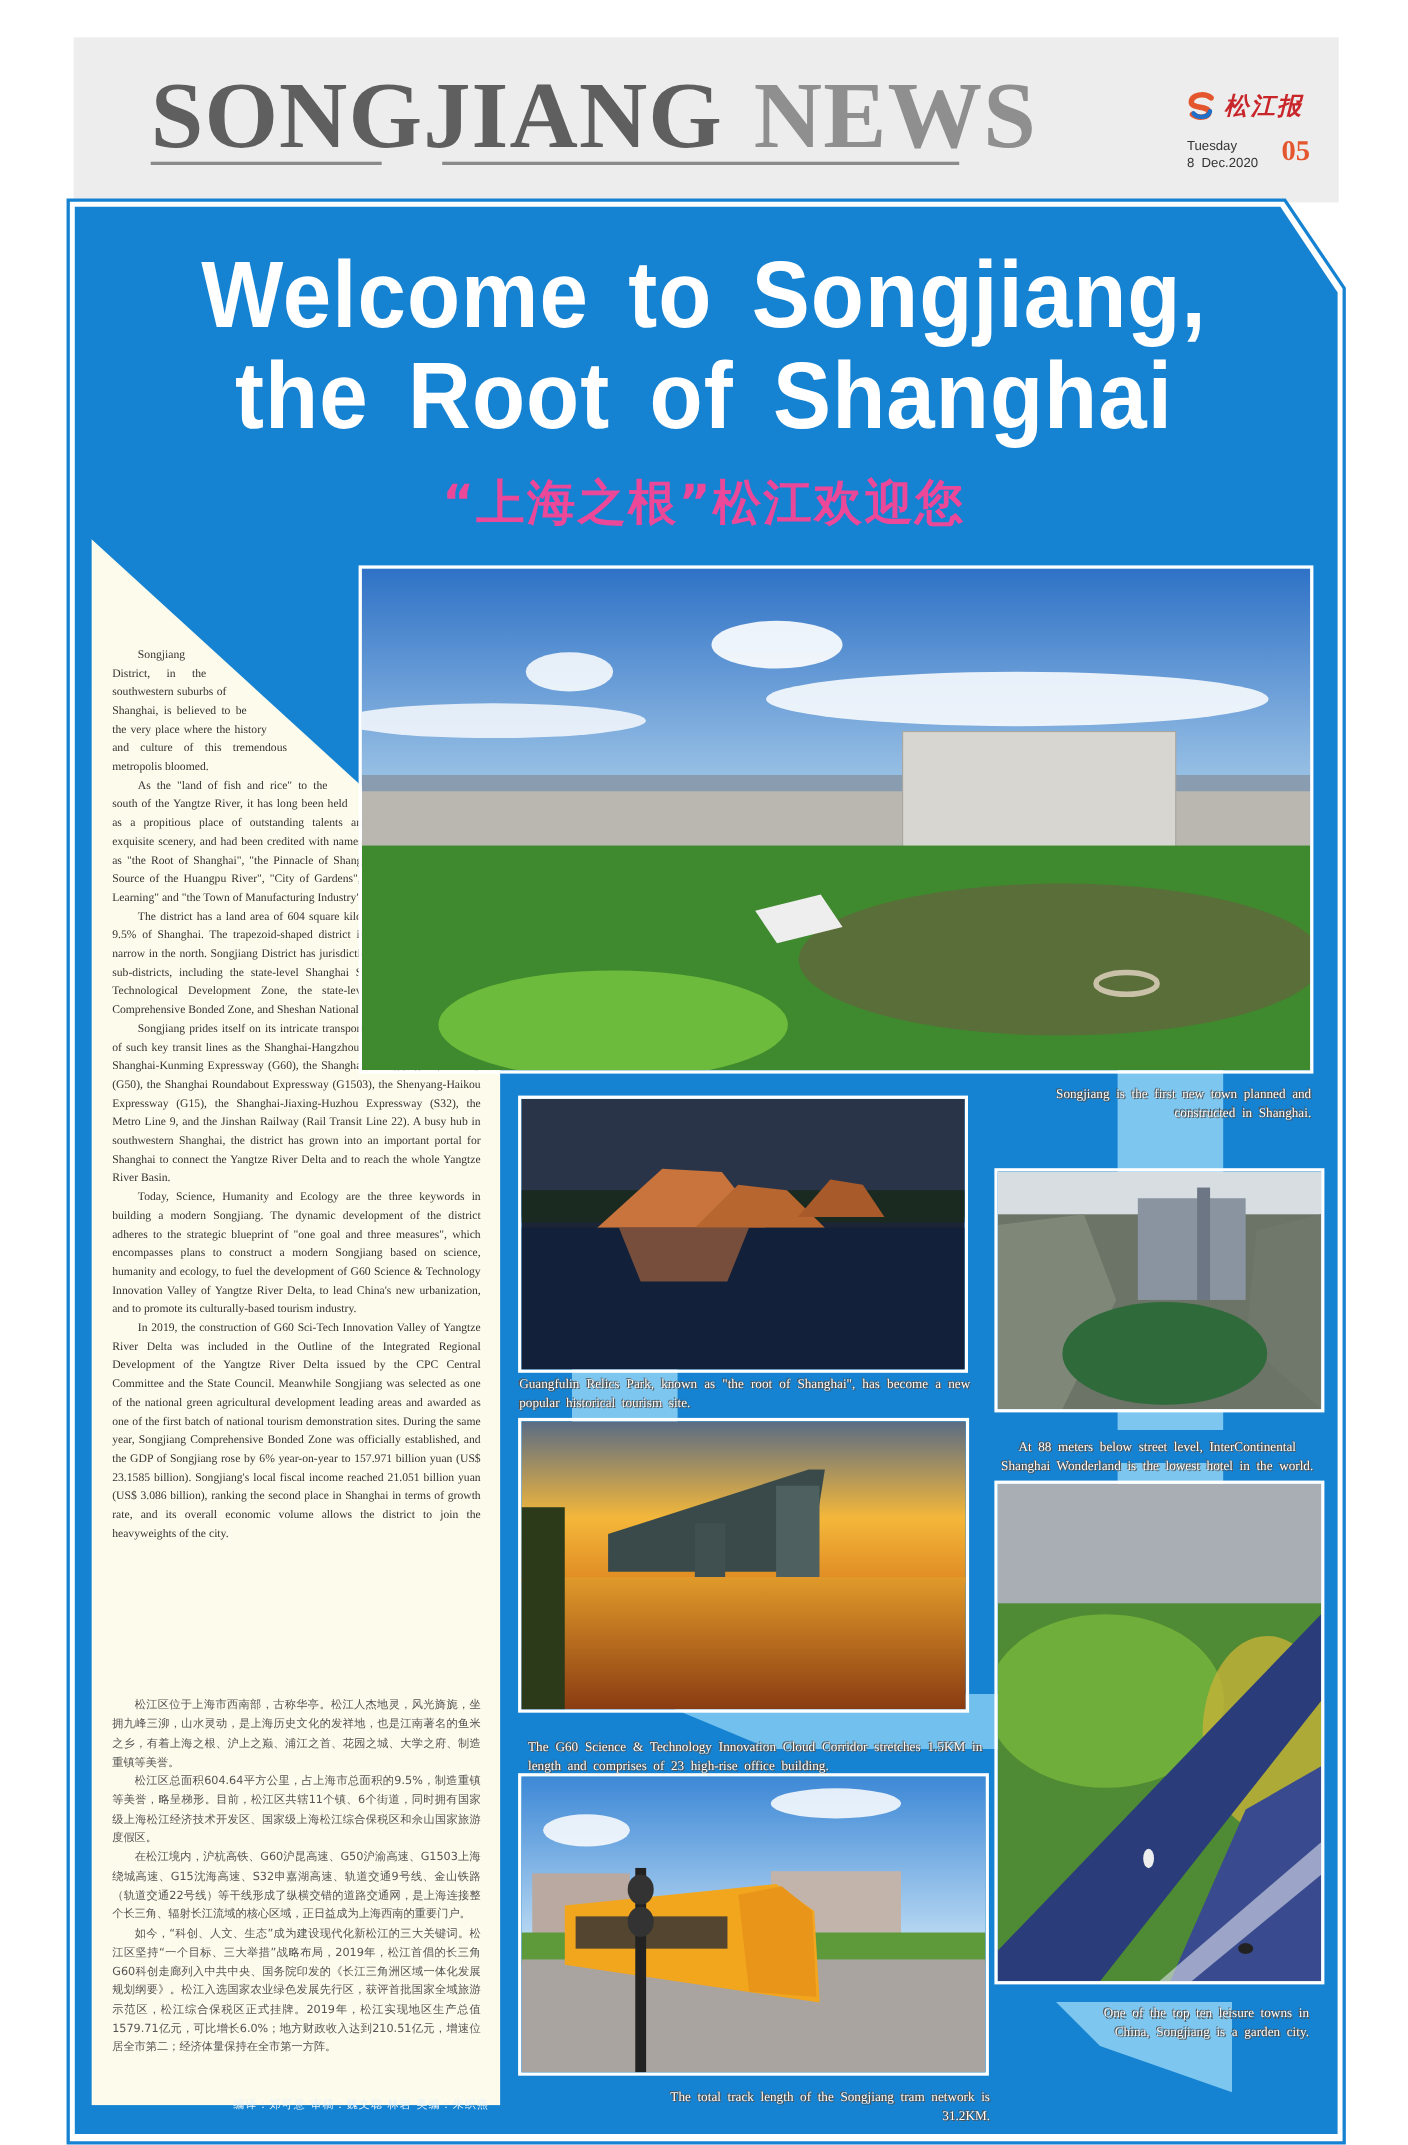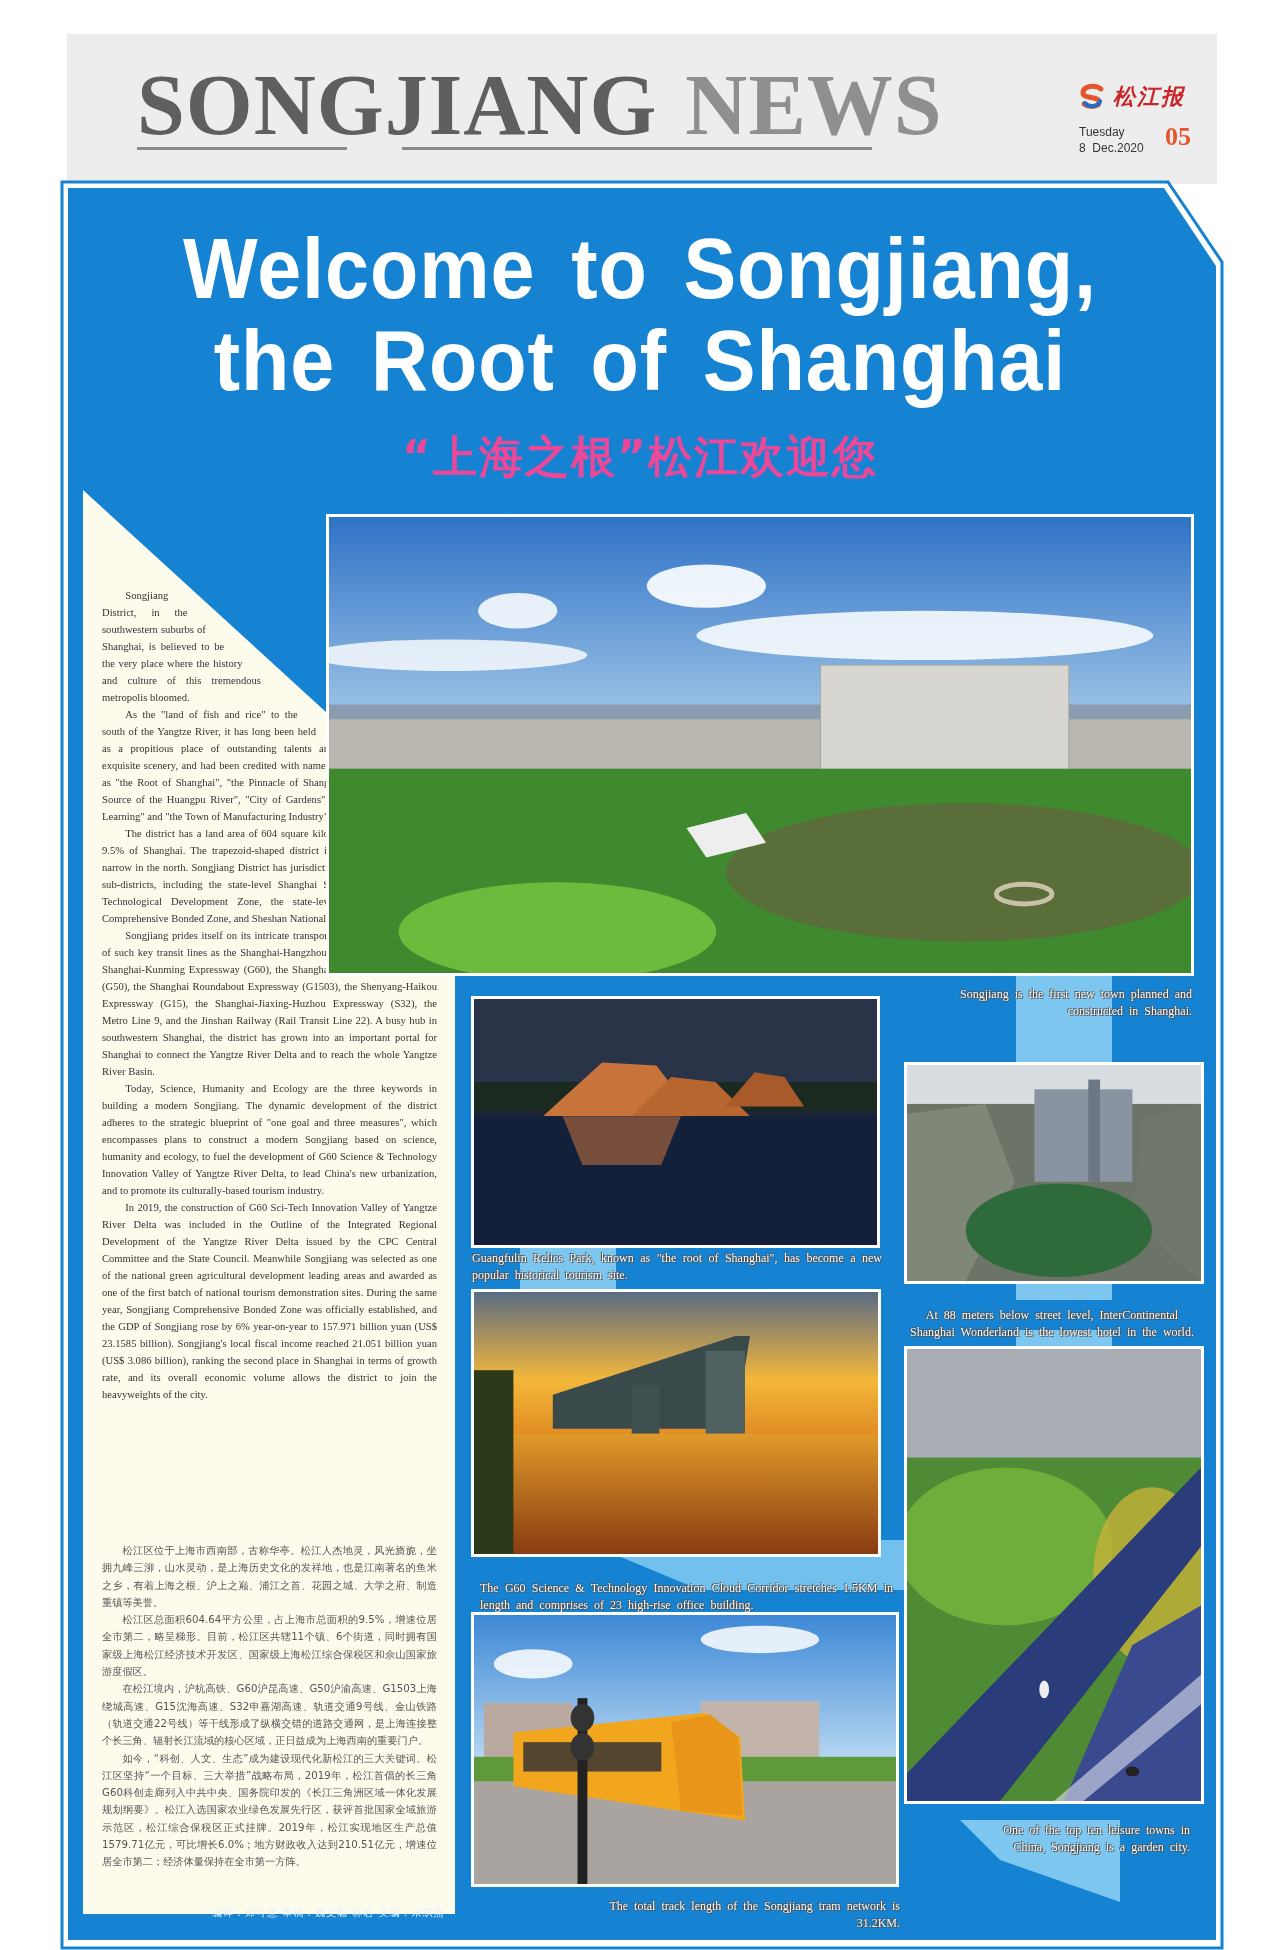--- a/index.html
+++ b/index.html
@@ -92,21 +92,21 @@
   <p>Songjiang District, in the southwestern suburbs of Shanghai, is believed to be the very place where the history and culture of this tremendous metropolis bloomed.</p>
   <p>As the "land of fish and rice" to the south of the Yangtze River, it has long been held as a propitious place of outstanding talents and exquisite scenery, and had been credited with names such as "the Root of Shanghai", "the Pinnacle of Shanghai", "the Source of the Huangpu River", "City of Gardens", "The Seat of Learning" and "the Town of Manufacturing Industry".</p>
   <p>The district has a land area of 604 square kilometers, accounting for 9.5% of Shanghai. The trapezoid-shaped district is wide in the south and narrow in the north. Songjiang District has jurisdiction over 11 towns and six sub-districts, including the state-level Shanghai Songjiang Economic and Technological Development Zone, the state-level Shanghai Songjiang Comprehensive Bonded Zone, and Sheshan National Tourist Resort.</p>
   <p>Songjiang prides itself on its intricate transportation network consisting of such key transit lines as the Shanghai-Hangzhou High-speed Railway, the Shanghai-Kunming Expressway (G60), the Shanghai-Chongqing Expressway (G50), the Shanghai Roundabout Expressway (G1503), the Shenyang-Haikou Expressway (G15), the Shanghai-Jiaxing-Huzhou Expressway (S32), the Metro Line 9, and the Jinshan Railway (Rail Transit Line 22). A busy hub in southwestern Shanghai, the district has grown into an important portal for Shanghai to connect the Yangtze River Delta and to reach the whole Yangtze River Basin.</p>
   <p>Today, Science, Humanity and Ecology are the three keywords in building a modern Songjiang. The dynamic development of the district adheres to the strategic blueprint of "one goal and three measures", which encompasses plans to construct a modern Songjiang based on science, humanity and ecology, to fuel the development of G60 Science &amp; Technology Innovation Valley of Yangtze River Delta, to lead China's new urbanization, and to promote its culturally-based tourism industry.</p>
   <p>In 2019, the construction of G60 Sci-Tech Innovation Valley of Yangtze River Delta was included in the Outline of the Integrated Regional Development of the Yangtze River Delta issued by the CPC Central Committee and the State Council. Meanwhile Songjiang was selected as one of the national green agricultural development leading areas and awarded as one of the first batch of national tourism demonstration sites. During the same year, Songjiang Comprehensive Bonded Zone was officially established, and the GDP of Songjiang rose by 6% year-on-year to 157.971 billion yuan (US$ 23.1585 billion). Songjiang's local fiscal income reached 21.051 billion yuan (US$ 3.086 billion), ranking the second place in Shanghai in terms of growth rate, and its overall economic volume allows the district to join the heavyweights of the city.</p>
 </div>
 
 <div class="article-cn">
   <p>松江区位于上海市西南部，古称华亭。松江人杰地灵，风光旖旎，坐拥九峰三泖，山水灵动，是上海历史文化的发祥地，也是江南著名的鱼米之乡，有着上海之根、沪上之巅、浦江之首、花园之城、大学之府、制造重镇等美誉。</p>
-  <p>松江区总面积604.64平方公里，占上海市总面积的9.5%，增速位居全市第二，略呈梯形。目前，松江区共辖11个镇、6个街道，同时拥有国家级上海松江经济技术开发区、国家级上海松江综合保税区和佘山国家旅游度假区。</p>
+  <p>松江区总面积604.64平方公里，占上海市总面积的9.5%，制造重镇等美誉，略呈梯形。目前，松江区共辖11个镇、6个街道，同时拥有国家级上海松江经济技术开发区、国家级上海松江综合保税区和佘山国家旅游度假区。</p>
   <p>在松江境内，沪杭高铁、G60沪昆高速、G50沪渝高速、G1503上海绕城高速、G15沈海高速、S32申嘉湖高速、轨道交通9号线、金山铁路（轨道交通22号线）等干线形成了纵横交错的道路交通网，是上海连接整个长三角、辐射长江流域的核心区域，正日益成为上海西南的重要门户。</p>
   <p>如今，“科创、人文、生态”成为建设现代化新松江的三大关键词。松江区坚持“一个目标、三大举措”战略布局，2019年，松江首倡的长三角G60科创走廊列入中共中央、国务院印发的《长江三角洲区域一体化发展规划纲要》。松江入选国家农业绿色发展先行区，获评首批国家全域旅游示范区，松江综合保税区正式挂牌。2019年，松江实现地区生产总值1579.71亿元，可比增长6.0%；地方财政收入达到210.51亿元，增速位居全市第二；经济体量保持在全市第一方阵。</p>
 </div>
 
 <div class="credits">编译：郑可意  审稿：魏文聪  林岩  美编：朱织燕</div>
 
 <div class="photo" style="left:326px;top:514px;width:868px;height:462px;">
   <svg viewBox="0 0 868 462" preserveAspectRatio="none">
     <defs>
       <linearGradient id="sky1" x1="0" y1="0" x2="0" y2="1">

